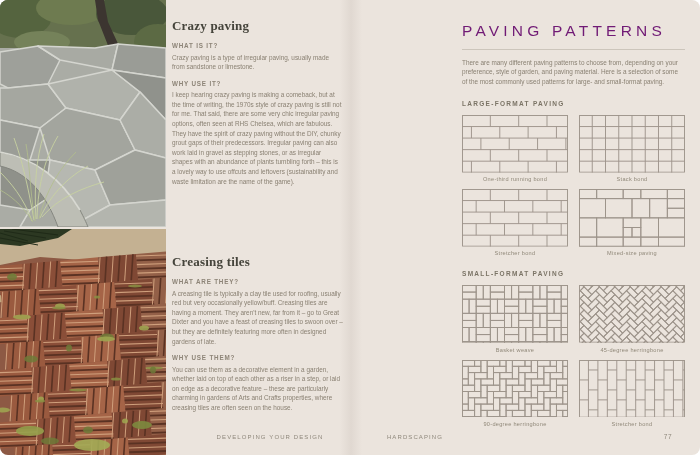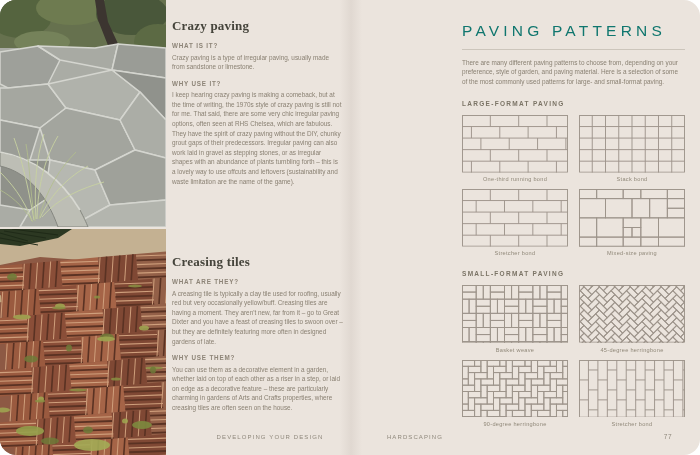--- a/index.html
+++ b/index.html
@@ -1,33 +1,33 @@
 <!DOCTYPE html>
 <html><head>
 <meta charset="utf-8">
 <style>
   html,body{margin:0;padding:0;background:#ffffff;}
-  .spread{position:relative;width:700px;height:455px;background:#ebe4dd;border-radius:16px;overflow:hidden;
+  .spread{position:relative;width:700px;height:455px;background:#ebe4dd;border-radius:8px;overflow:hidden;
           font-family:"Liberation Sans",sans-serif;}
   .photo{position:absolute;left:0;width:166px;overflow:hidden;}
   .photo svg{display:block;width:100%;height:100%;}
   #photo-top{top:0;height:227px;}
   #photo-bottom{top:229px;height:226px;}
   .gutter{position:absolute;top:0;left:340px;width:22px;height:455px;
           background:linear-gradient(to right,rgba(80,60,50,0) 0%,rgba(80,60,50,.07) 50%,rgba(80,60,50,0) 100%);}
   
   .text-col{position:absolute;left:172px;top:13px;width:171px;}
   .text-col h2{margin:5px 0 0;font-family:"Liberation Serif",serif;font-weight:600;font-size:13px;
                letter-spacing:.2px;color:#45443b;}
   .text-col h2.sec2{margin-top:68px;}
   .text-col h3{margin:8px 0 3.5px;font-size:6.3px;font-weight:700;letter-spacing:.8px;color:#8d8477;}
   .text-col p{margin:0;font-size:6.4px;line-height:9.6px;color:#8a8173;}
   
   .right-col{position:absolute;left:462px;top:0;width:223px;}
-  .right-col h1{margin:22px 0 0;font-size:15.5px;font-weight:500;letter-spacing:4.2px;color:#0f766e;}
+  .right-col h1{margin:22px 0 0;font-size:15.5px;font-weight:500;letter-spacing:4.2px;color:#701a75;}
   .rule{height:1px;background:#ccc5bb;margin-top:9px;}
   .intro{margin:8px 0 0;font-size:6.4px;line-height:9.3px;color:#8a8173;}
   .grouplabel{margin:14px 0 0;font-size:6.5px;font-weight:700;letter-spacing:1.3px;color:#7b7466;}
   .grid{display:grid;grid-template-columns:1fr 1fr;column-gap:11px;row-gap:7px;margin-top:8px;}
   figure.pat{margin:0;}
   figure.pat svg{display:block;width:100%;height:auto;}
   figcaption{text-align:center;font-size:5.6px;color:#908879;margin-top:3.5px;letter-spacing:.3px;}
   
   .foot{position:absolute;font-size:6px;letter-spacing:1.1px;color:#8f887c;}
   #foot-left{left:200px;top:434px;width:140px;text-align:center;}

